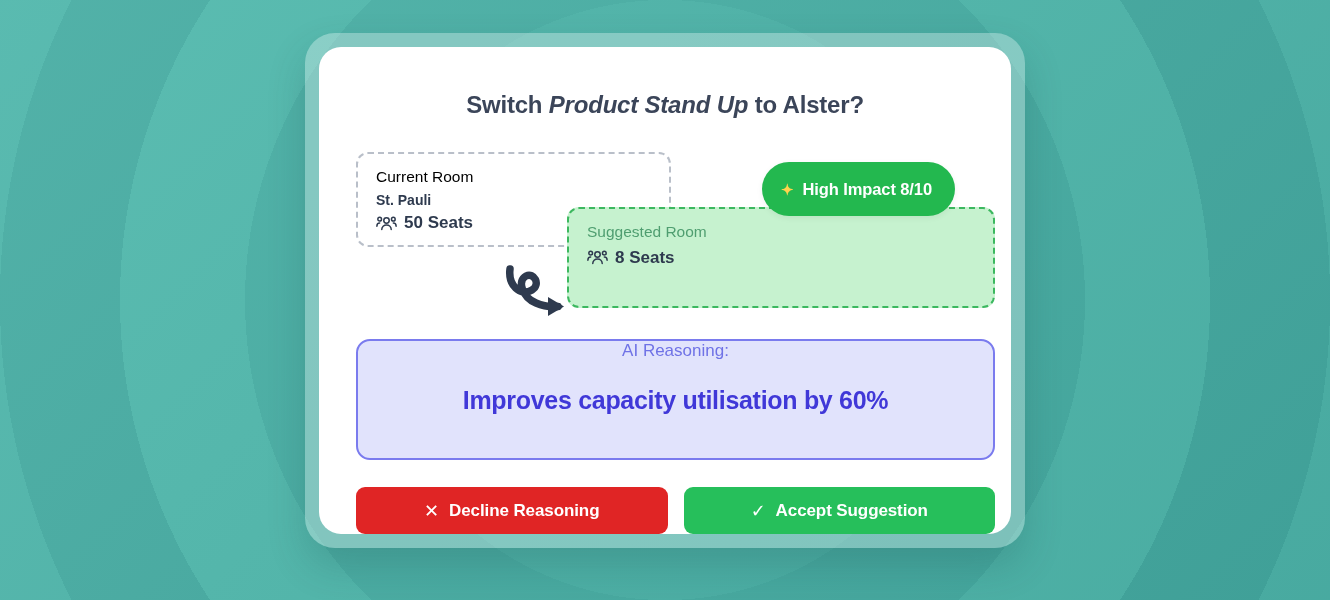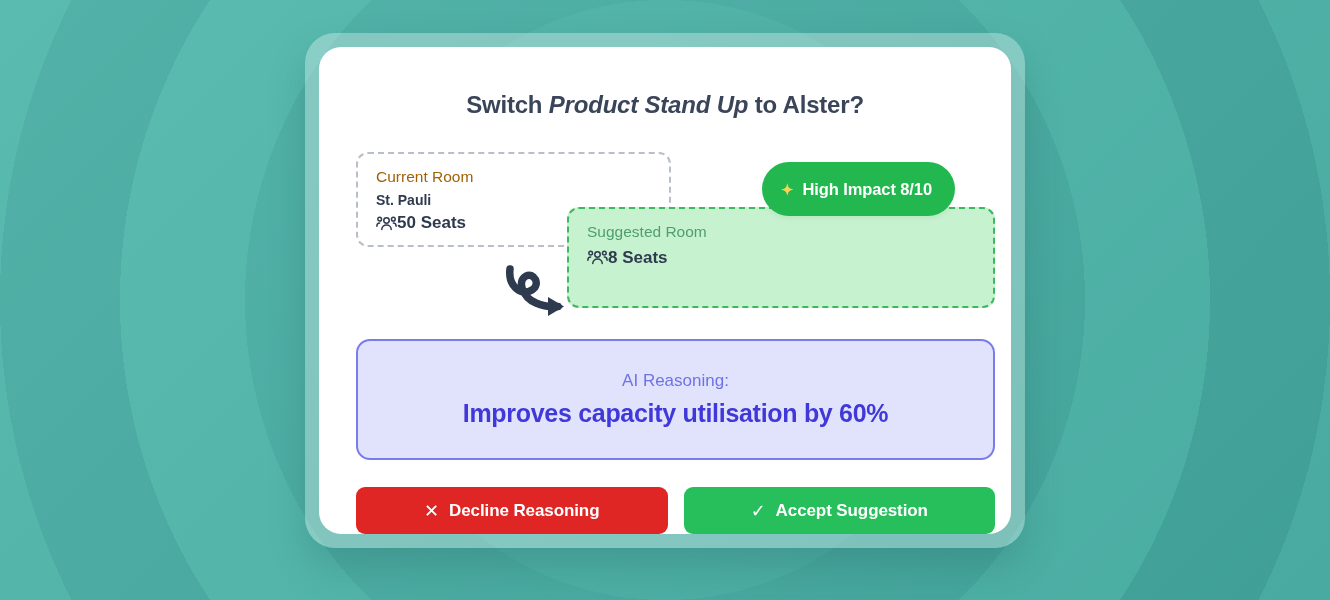--- a/index.html
+++ b/index.html
@@ -113,37 +113,38 @@
     top: 160px;
     width: 428px;
     height: 101px;
     border: 2px dashed #3cb85f;
     background: #c6f2cf;
     z-index: 4;
   }
 
   .room-label {
     font-size: 15.5px;
-    color: #a16207;
+    color: #000000;
     line-height: 1.2;
     margin-bottom: 5px;
   }
   .room-suggested .room-label { color: #4f9e70; }
 
   .room-name {
     font-size: 14px;
     font-weight: bold;
     color: #2e3a4e;
     line-height: 1.25;
     margin-bottom: 3px;
   }
 
   .room-seats {
     display: flex;
     align-items: center;
+    gap: 7px;
     font-size: 17px;
     font-weight: bold;
     color: #2e3a4e;
     line-height: 1.25;
   }
   .seats-icon { display: block; width: 21px; height: 18px; flex: 0 0 auto; }
 
   
   .impact-badge {
     position: absolute;
@@ -183,22 +184,21 @@
     top: 292px;
     width: 639px;
     height: 121px;
     box-sizing: border-box;
     background: #e1e3fc;
     border: 2px solid #7a7bee;
     border-radius: 14px;
     display: flex;
     flex-direction: column;
     align-items: center;
-    justify-content: center;
-    gap: 7px;
+    gap: 24px;
   }
   .reasoning-label {
     font-size: 17px;
     color: #6f72e6;
     line-height: 1.2;
   }
   .reasoning-text {
     font-size: 25px;
     font-weight: bold;
     color: #4038d8;

